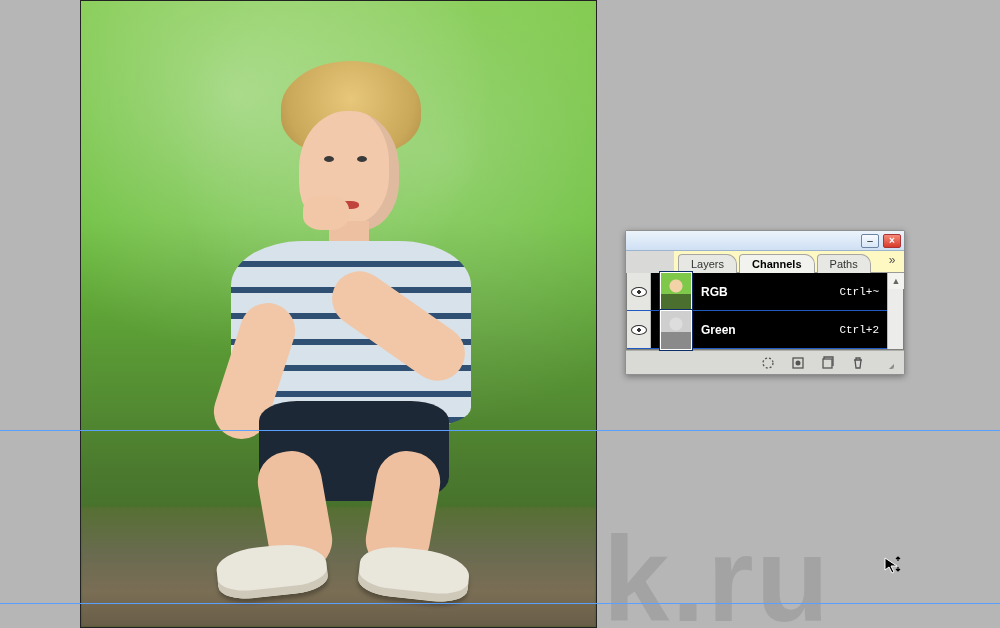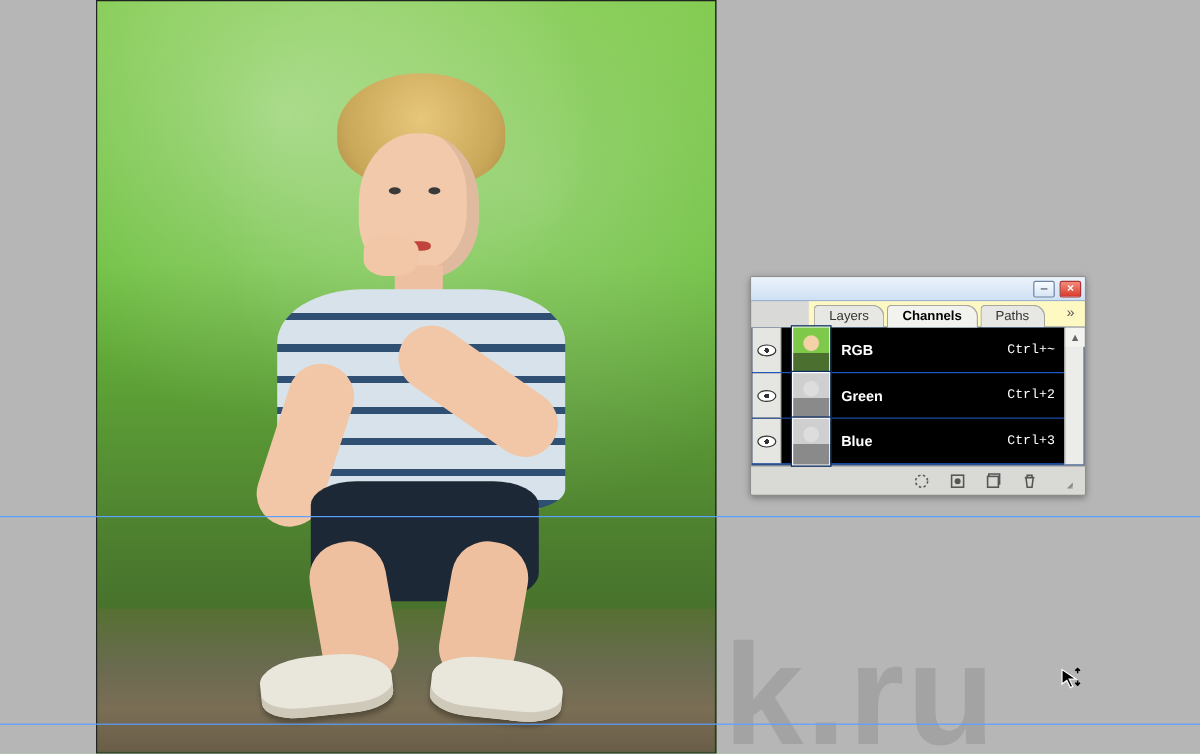--- a/index.html
+++ b/index.html
@@ -237,28 +237,20 @@
         <div class="ch-name">RGB</div>
         <div class="ch-sc">Ctrl+~</div>
       </div>
       <div class="ch-row">
         <div class="eye-col">
             <div class="eye-icon"></div>
           </div>
         <div class="thumb gray"></div>
         <div class="ch-name">Green</div>
         <div class="ch-sc">Ctrl+2</div>
-      </div>
-      <div class="ch-row">
-        <div class="eye-col">
-            <div class="eye-icon"></div>
-          </div>
-        <div class="thumb gray"></div>
-        <div class="ch-name">Blue</div>
-        <div class="ch-sc">Ctrl+3</div>
       </div>
       <div class="scroll-gutter">
         <div class="arrow">▲</div>
       </div>
     </div>
 
     <div class="panel-footer">
       <div class="ficon">
         <svg viewBox="0 0 14 14">
             <circle cx="7" cy="7" r="5" stroke-dasharray="2 2"></circle>

